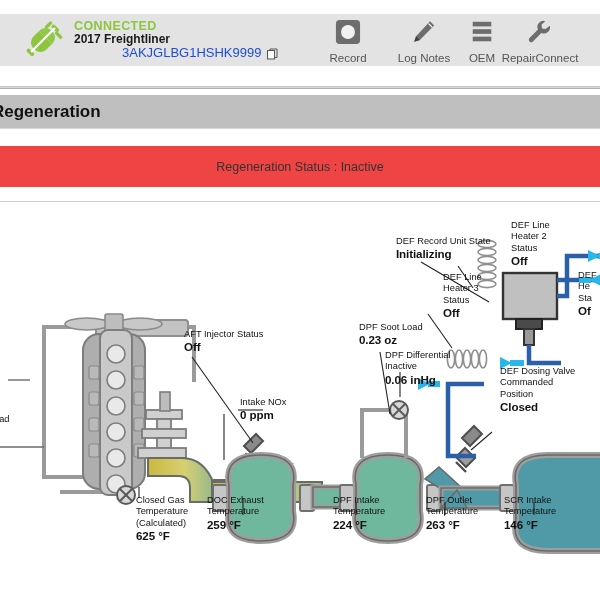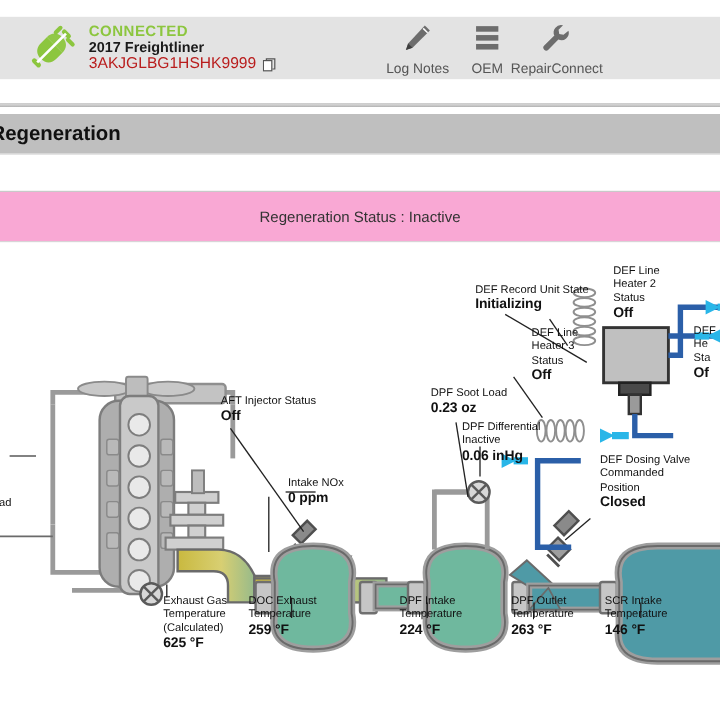--- a/index.html
+++ b/index.html
@@ -17,42 +17,42 @@
     background:#e3e3e3; display:flex; align-items:center;
   }
   .header-sep { position:absolute; left:0; top:86px; width:600px; height:3px;
                 background:linear-gradient(#bdbdbd,#d8d8d8,#9e9e9e); }
 
   .conn-block { display:flex; align-items:center; padding-left:22px; width:300px; }
   .plug-icon { width:42px; height:42px; flex:0 0 42px; margin-right:10px; }
   .conn-text { line-height:1.12; }
   .conn-status { color:#8cc63e; font-size:12.5px; font-weight:bold; letter-spacing:.4px; }
   .conn-vehicle { color:#1a1a1a; font-size:12px; font-weight:bold; }
-  .conn-vin { color:#b91c1c; font-size:13px; display:flex; align-items:center; gap:6px; }
+  .conn-vin { color:#1d4ed8; font-size:13px; display:flex; align-items:center; gap:6px;margin-left:48px; }
   .copy-icon { width:12px; height:12px; display:inline-block; }
 
   .tools { display:flex; align-items:flex-start; gap:0; margin-left:10px; }
   .tool { width:76px; display:flex; flex-direction:column; align-items:center; gap:5px; }
   .tool-ico { height:30px; display:flex; align-items:center; justify-content:center; }
   .tool-label { font-size:11.5px; color:#555; white-space:nowrap; }
 
   
   .pagetitle {
     position:absolute; left:0; top:95px; width:600px; height:33px;
     background:#bfbfbf; display:flex; align-items:center;
   }
   .pagetitle span { font-size:17px; font-weight:bold; color:#111; margin-left:-8px; }
 
   .title-underline { position:absolute; left:0; top:128px; width:600px; height:1px; background:#d6d6d6; }
   .blankband { position:absolute; left:0; top:129px; width:600px; height:30px; background:#fff; }
   .band-line { position:absolute; left:0; top:159px; width:600px; height:1px; background:#c9c9c9; }
 
   .regstatus {
-    position:absolute; left:0; top:160px; width:600px; height:41px;
-    display:flex; align-items:center; justify-content:center; background:#f9a8d4;
+    position:absolute; left:0; top:146px; width:600px; height:41px;
+    display:flex; align-items:center; justify-content:center; background:#ef4444;
   }
   .regstatus span { font-size:12.5px; color:#333; }
   .reg-line { position:absolute; left:0; top:201px; width:600px; height:1px; background:#cfcfcf; }
 
   
   .diagram { position:absolute; left:0; top:202px; width:600px; height:398px; background:#fff; }
   .diagram svg { display:block; }
 
   .lbl { position:absolute; font-size:9.3px; color:#111; line-height:1.22; white-space:nowrap; }
   .lbl b { font-size:11.6px; font-weight:bold; display:block; letter-spacing:-0.1px; }
@@ -93,20 +93,29 @@
               <rect x="0.5" y="2.5" width="7" height="8.5" fill="#fff" stroke="#555" stroke-width="1"></rect>
               <path d="M3 2.5 V1 h7 v8.5 h-2" fill="none" stroke="#555" stroke-width="1"></path>
             </svg>
           </span>
         </div>
       </div>
     </div>
 
     <div class="tools">
 
+      <div class="tool">
+        <span class="tool-ico">
+          <svg viewBox="0 0 28 28" width="26" height="26">
+            <rect x="1" y="1" width="26" height="26" rx="4" fill="#6d6d6d"></rect>
+            <circle cx="14" cy="14" r="7.5" fill="#f2f2f2"></circle>
+          </svg>
+        </span>
+        <span class="tool-label">Record</span>
+      </div>
 
       <div class="tool">
         <span class="tool-ico">
           <svg viewBox="0 0 28 28" width="26" height="26">
             <path d="M20.5 2.5 L25 7 L9.5 22.5 L3.5 24.5 L5.5 18.5 Z" fill="#6d6d6d"></path>
             <path d="M5.5 18.5 L9.5 22.5 L3.5 24.5 Z" fill="#3f3f3f"></path>
             <line x1="19" y1="5" x2="23" y2="9" stroke="#fff" stroke-width="1.3"></line>
           </svg>
         </span>
         <span class="tool-label">Log Notes</span>
@@ -339,21 +348,21 @@
       <span class="ttl">AFT Injector Status</span>
       <b>Off</b>
     </div>
 
     <div class="lbl" style="left:240px; top:195px;">
       <span class="ttl">Intake NOx</span>
       <b>0 ppm</b>
     </div>
 
     <div class="lbl" style="left:136px; top:293px;">
-      <span class="ttl">Exhaust Gas</span><br>
+      <span class="ttl">Closed Gas</span><br>
       <span class="ttl">Temperature</span><br>
       <span class="ttl">(Calculated)</span>
       <b>625 °F</b>
     </div>
 
     <div class="lbl" style="left:207px; top:293px;">
       <span class="ttl">DOC Exhaust</span><br>
       <span class="ttl">Temperature</span>
       <b>259 °F</b>
     </div>
@@ -406,21 +415,21 @@
       <b>Off</b>
     </div>
 
     <div class="lbl" style="left:578px; top:68px;">
       <span class="ttl">DEF</span><br>
       <span class="ttl">He</span><br>
       <span class="ttl">Sta</span>
       <b>Of</b>
     </div>
 
-    <div class="lbl" style="left:500px; top:176px;">
+    <div class="lbl" style="left:500px; top:164px;">
       <span class="ttl">DEF Dosing Valve</span><br>
       <span class="ttl">Commanded</span><br>
       <span class="ttl">Position</span>
       <b>Closed</b>
     </div>
 
   </div>
 
   <div class="bottomwhite"></div>
 </div>

